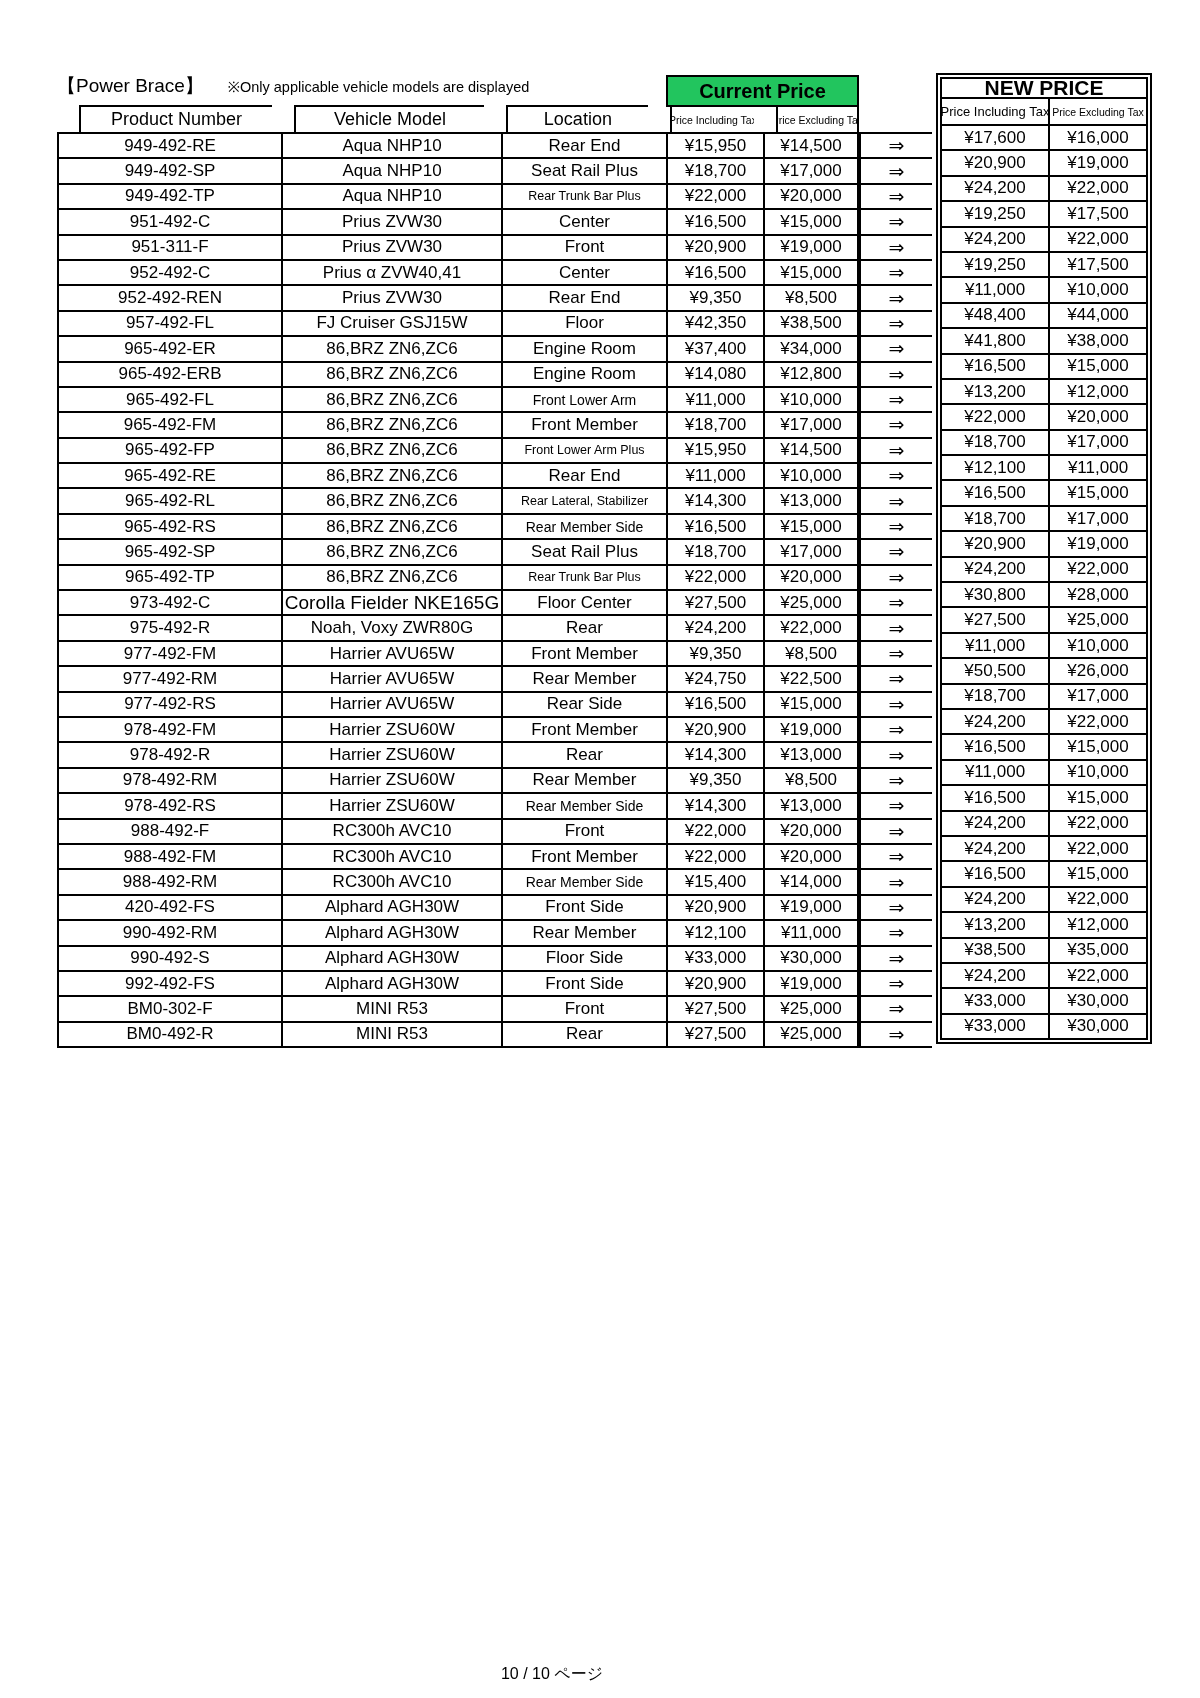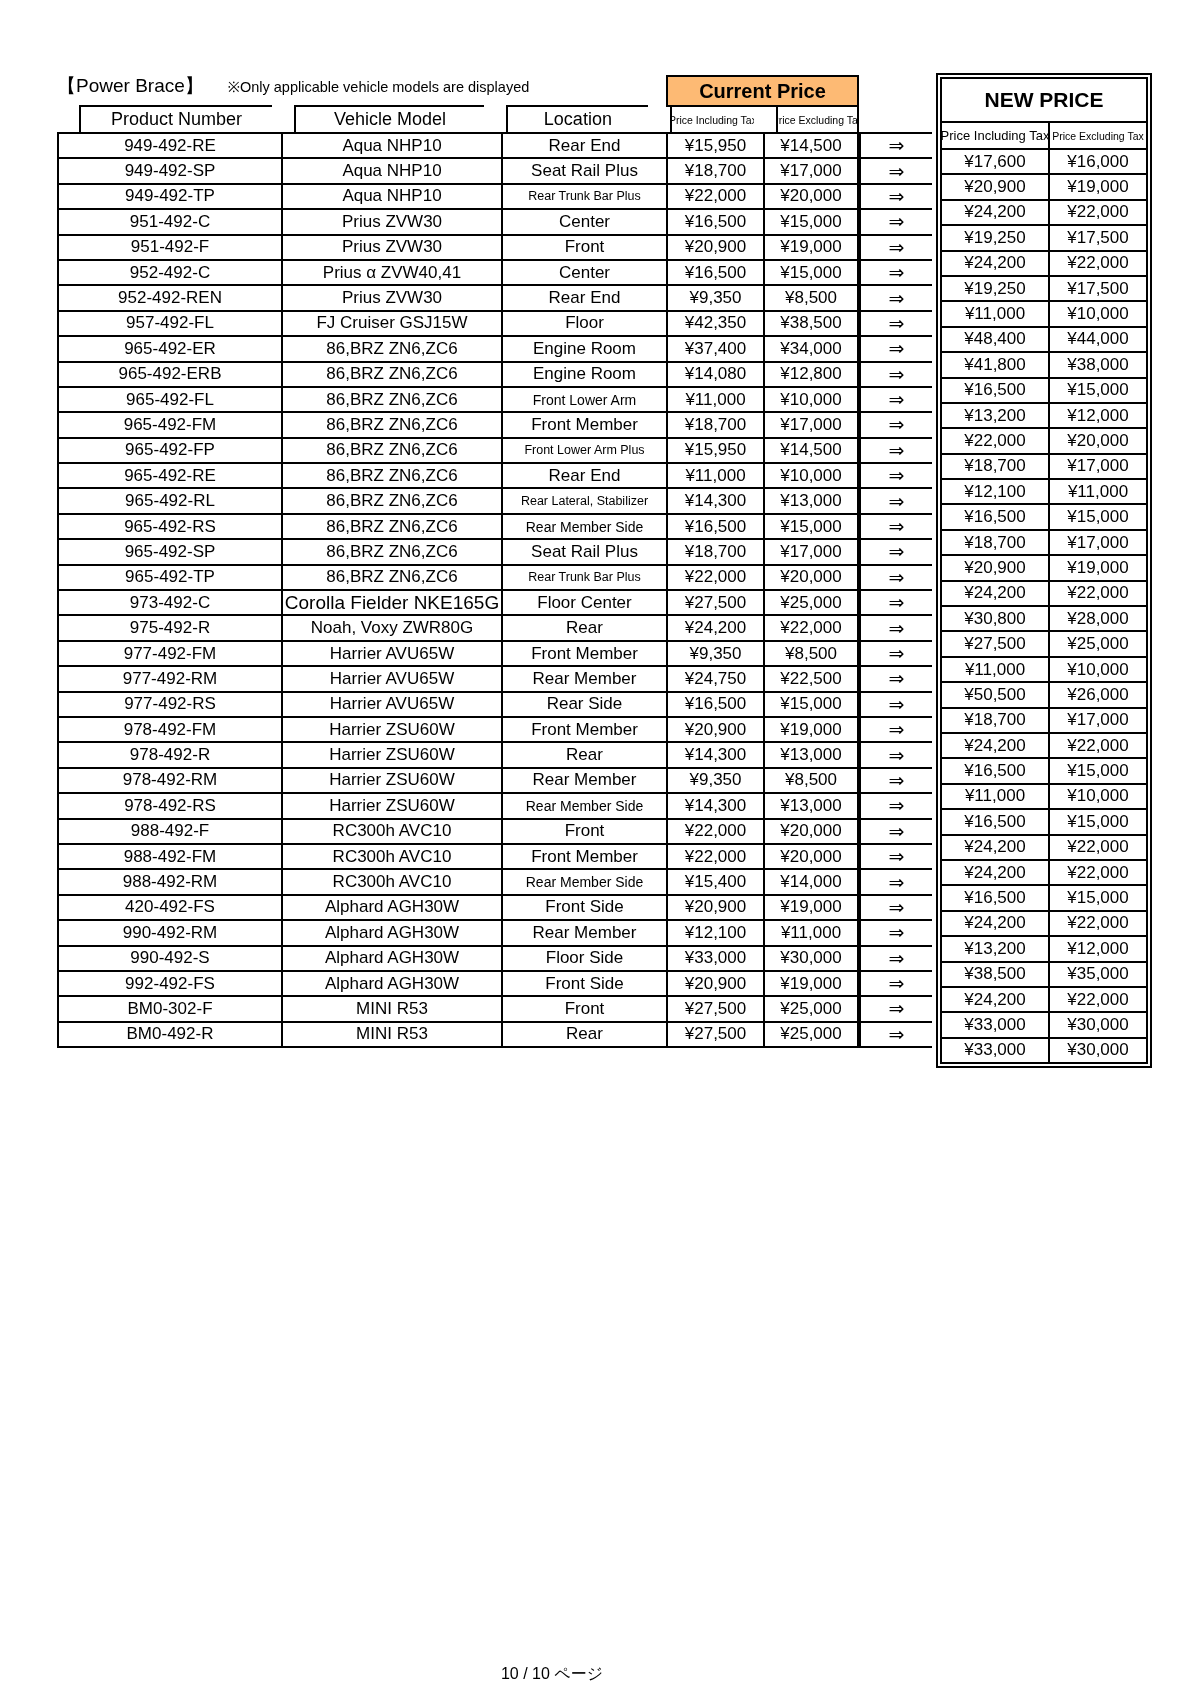--- a/index.html
+++ b/index.html
@@ -26,28 +26,28 @@
   .lrow .cell{font-size:17px;}
   .lrow.hdr .cell{font-size:18px;margin-left:22px;}
   .cell.s{font-size:14px;}
   .cell.xs{font-size:12.5px;}
   .cell.vsm{font-size:19px;}
   .tax-sm{font-size:10.5px !important;}
   .tax-md{font-size:13px !important;}
   
   #current-price-box{position:absolute;left:666px;top:75px;width:193px;height:32px;box-sizing:border-box;
     border:2px solid #000;display:flex;align-items:center;justify-content:center;
-    font-weight:bold;font-size:20px;background:#fdba74;}
+    font-weight:bold;font-size:20px;background:#22c55e;}
   
   #arrow-col{position:absolute;left:859px;top:132px;width:73px;border-bottom:2px solid #000;}
   .acell{box-sizing:border-box;height:25.4px;border-top:2px solid #000;border-left:2px solid #000;
     display:flex;align-items:center;justify-content:center;font-size:19px;}
   
   #new-price-table{position:absolute;left:936px;top:73px;border:6px double #000;background:#fff;}
-  #new-price-header{height:42px;display:flex;align-items:center;justify-content:center;
+  #new-price-header{height:18px;display:flex;align-items:center;justify-content:center;
     font-weight:bold;font-size:21px;width:204px;}
   .nrow{display:flex;height:25.4px;}
   .nrow.hdr{height:27px;}
   .ncell{box-sizing:border-box;display:flex;align-items:center;justify-content:center;
     border-top:2px solid #000;white-space:nowrap;overflow:hidden;font-size:17px;}
   .n-incl{width:106px;}
   .n-excl{width:98px;border-left:2px solid #000;}
   
   #page-footer{position:absolute;left:0;top:1664px;width:1104px;text-align:center;font-size:16px;}
 </style>
@@ -92,21 +92,21 @@
         <div class="cell c-p2">¥20,000</div>
       </div>
       <div class="lrow">
         <div class="cell c-prod">951-492-C</div>
         <div class="cell c-veh">Prius ZVW30</div>
         <div class="cell c-loc">Center</div>
         <div class="cell c-p1">¥16,500</div>
         <div class="cell c-p2">¥15,000</div>
       </div>
       <div class="lrow">
-        <div class="cell c-prod">951-492-F</div>
+        <div class="cell c-prod">951-311-F</div>
         <div class="cell c-veh">Prius ZVW30</div>
         <div class="cell c-loc">Front</div>
         <div class="cell c-p1">¥20,900</div>
         <div class="cell c-p2">¥19,000</div>
       </div>
       <div class="lrow">
         <div class="cell c-prod">952-492-C</div>
         <div class="cell c-veh">Prius α ZVW40,41</div>
         <div class="cell c-loc">Center</div>
         <div class="cell c-p1">¥16,500</div>

